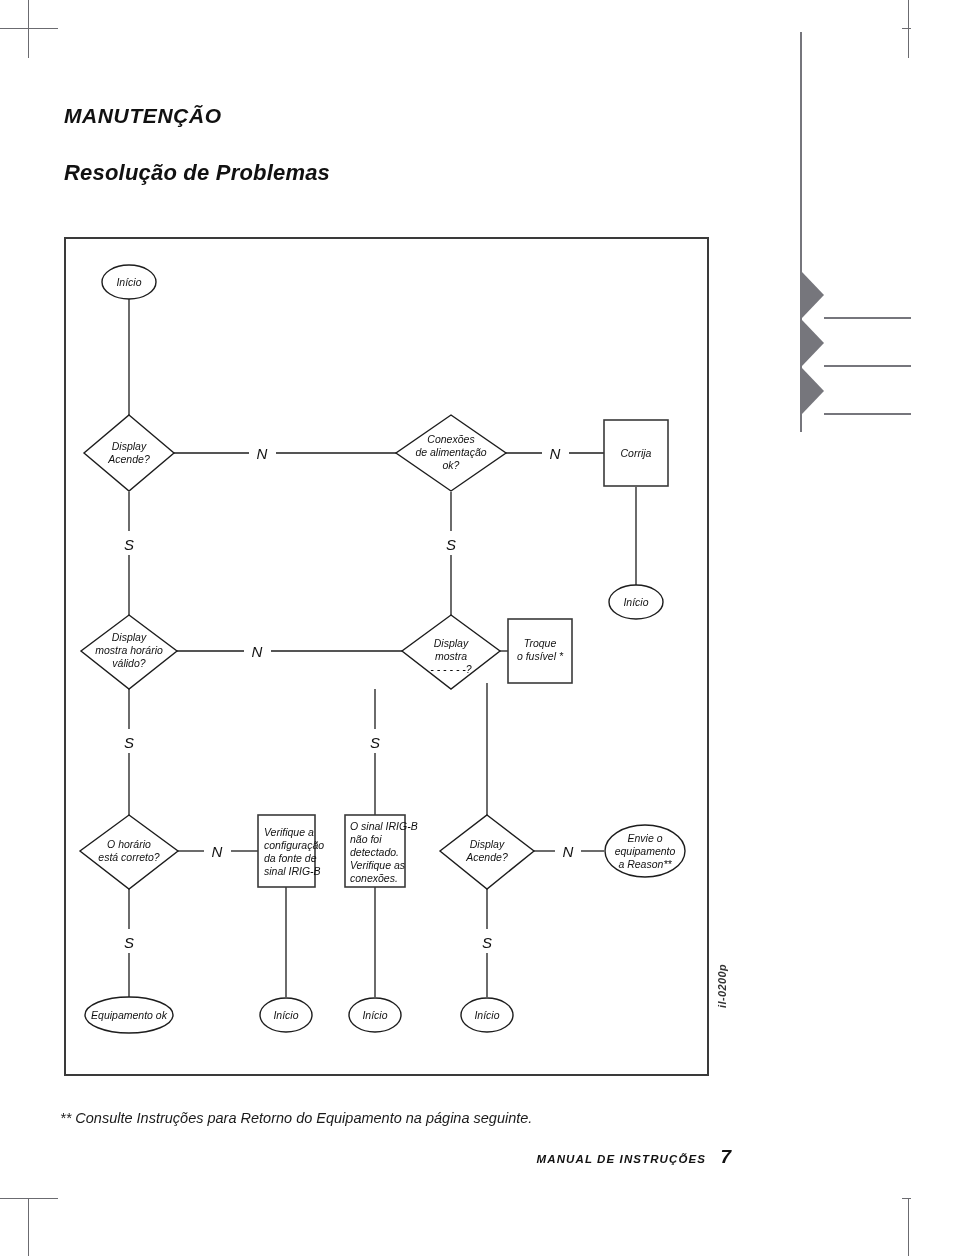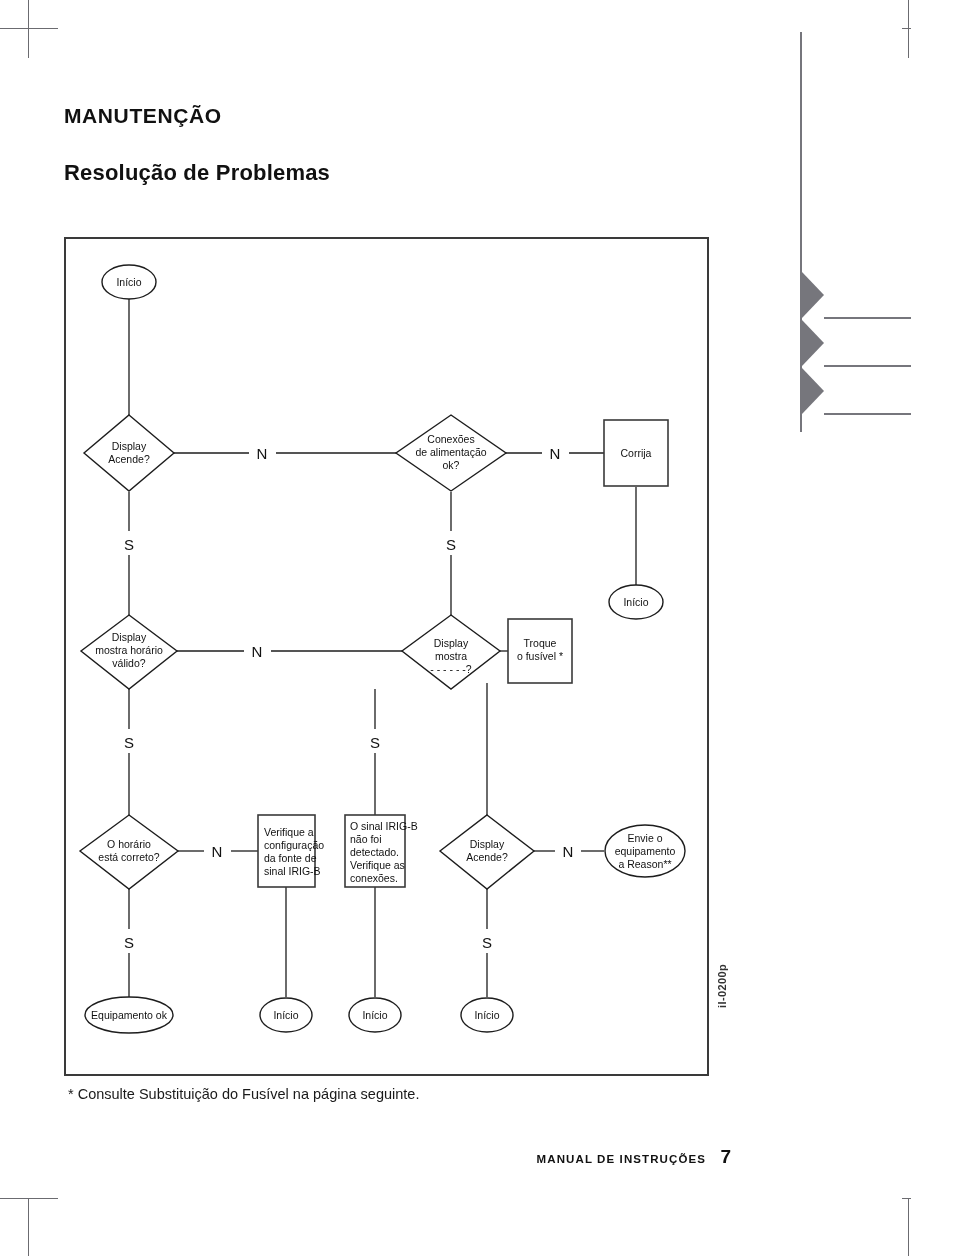--- a/index.html
+++ b/index.html
@@ -10,20 +10,21 @@
   body {
     font-family: "Liberation Sans", sans-serif;
     color: #000000;
   }
   #page {
     position: relative;
     width: 911px;
     height: 1256px;
     overflow: hidden;
     background: #ffffff;
+    font-style: italic;
   }
 
   
   .crop {
     position: absolute;
     background: #6b6b70;
   }
   .crop.v { width: 1px; height: 58px; }
   .crop.h { height: 1px; width: 58px; }
 
@@ -358,18 +359,18 @@
       <g>
         <ellipse class="shape" cx="423" cy="778" rx="26" ry="17"></ellipse>
         <text class="nodetext" x="423" y="782" text-anchor="middle">Início</text>
       </g>
 
     </svg>
   </div>
 
   <div id="figid">iI-0200p</div>
 
-  <div class="footnote" id="fn1">* Consulte Substituição do Fusível na página seguinte.</div>
+  <div class="footnote" id="fn2">** Consulte Instruções para Retorno do Equipamento na página seguinte.</div>
 
   <div id="footer">MANUAL DE INSTRUÇÕES</div>
   <div id="pagenum">7</div>
 
 </div>
 
 </body></html>

